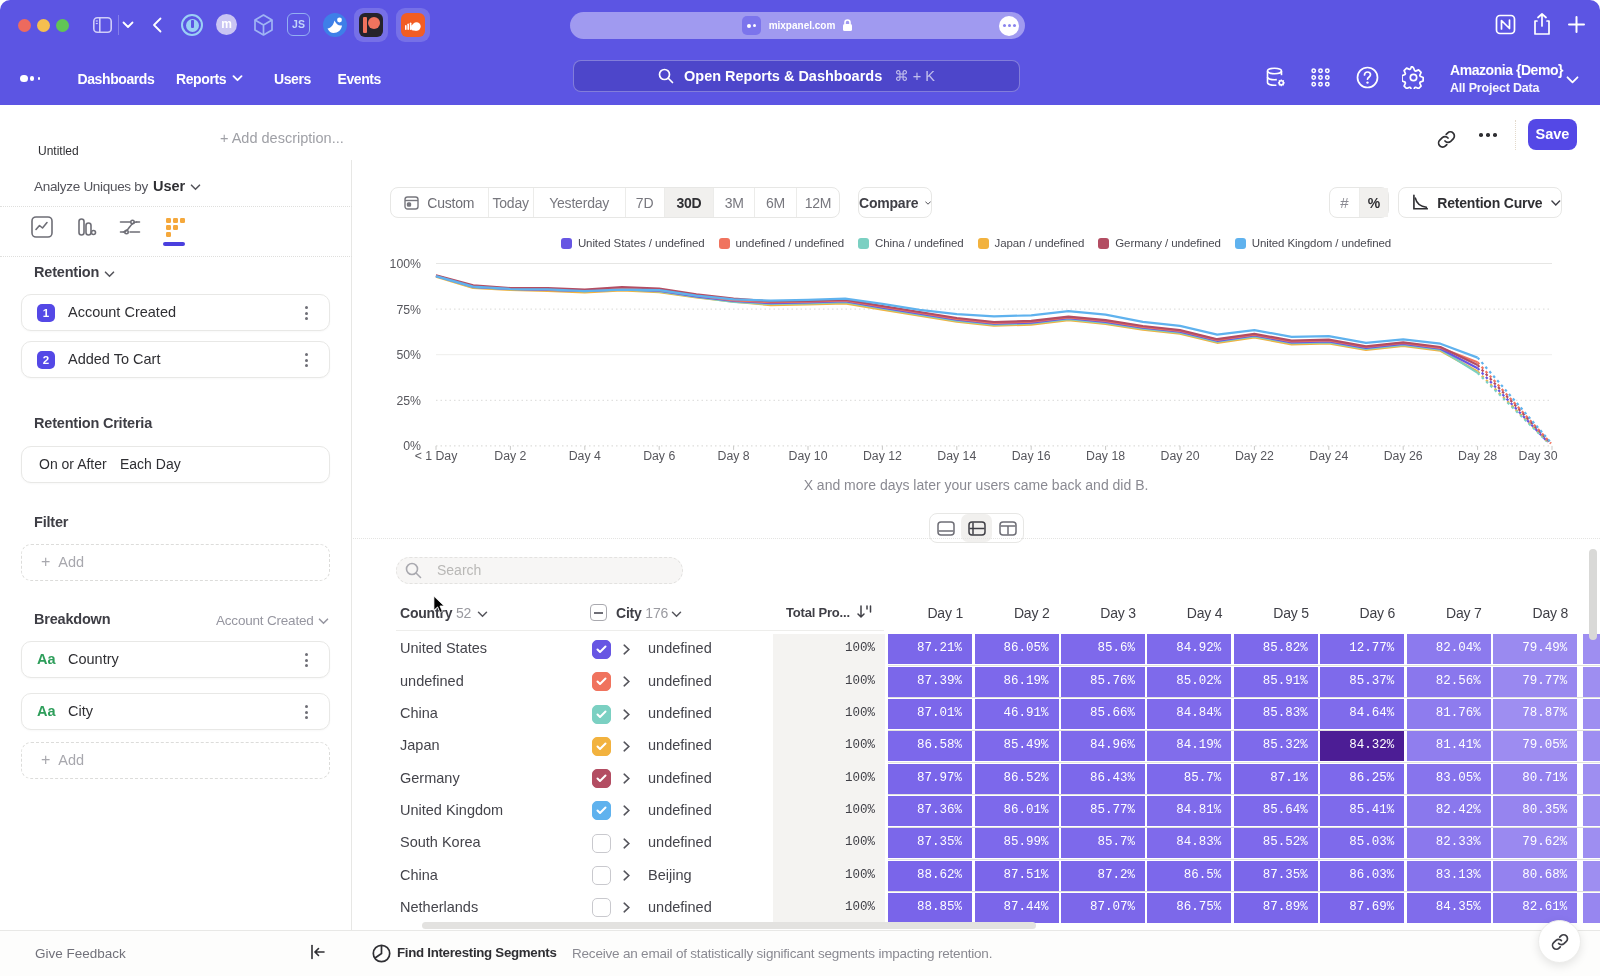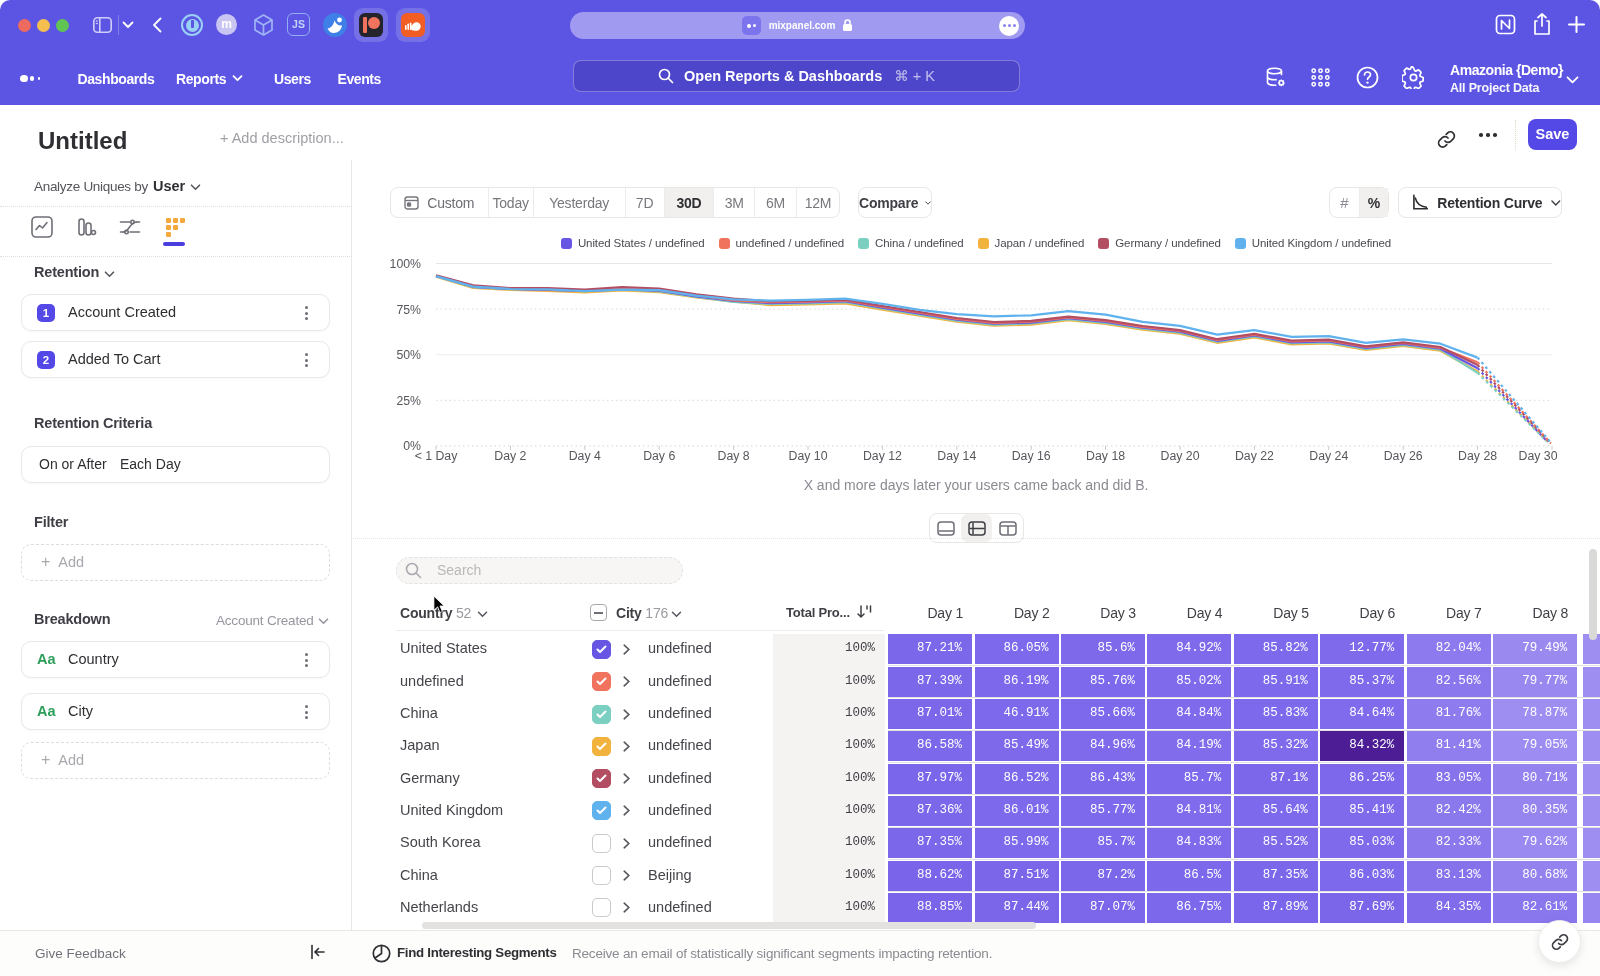--- a/index.html
+++ b/index.html
@@ -189,21 +189,21 @@
     </g>
   </svg>
   <div class="abs" style="left:1450px;top:62px;color:#fff;font-size:14px;font-weight:700;letter-spacing:-0.45px">Amazonia {Demo}</div>
   <div class="abs" style="left:1450px;top:81px;color:rgba(255,255,255,0.95);font-size:12.5px;font-weight:700;letter-spacing:-0.2px">All Project Data</div>
   <svg class="abs" style="left:1566px;top:76px" width="13" height="8" viewBox="0 0 13 8">
       <path class="wchev" d="M1.5 1.3L6.5 6.3L11.5 1.3"></path>
     </svg>
 </div>
 
 <div id="hdr">
-  <span class="abs" style="left:38px;top:22px;font-size:24px;font-weight:700;color:#2F2F33">Untitled</span>
+  <span class="abs" style="left:38px;top:39px;font-size:12px;font-weight:400;color:#2F2F33">Untitled</span>
   <span class="abs" style="left:220px;top:25px;font-size:14.5px;color:#9FA0A6">+ Add description...</span>
   <svg class="abs" style="left:1437px;top:25px" width="19" height="19" viewBox="0 0 19 19">
     <g fill="none" stroke="#2F2F33" stroke-width="1.7" stroke-linecap="round">
       <path d="M8 11a4 4 0 005.7.3l2.5-2.5a4 4 0 10-5.7-5.7L9.2 4.4"></path>
       <path d="M11 8a4 4 0 00-5.7-.3L2.8 10.2a4 4 0 105.7 5.7l1.3-1.3"></path>
     </g>
   </svg>
   <span class="abs" style="left:1479px;top:28px;width:3.5px;height:3.5px;border-radius:50%;background:#2F2F33;box-shadow:7px 0 #2F2F33,14px 0 #2F2F33"></span>
   <div class="abs" style="left:1515px;top:15px;height:30px;border-left:1.5px dotted #E3D9CB"></div>
   <div id="savebtn">Save</div>

